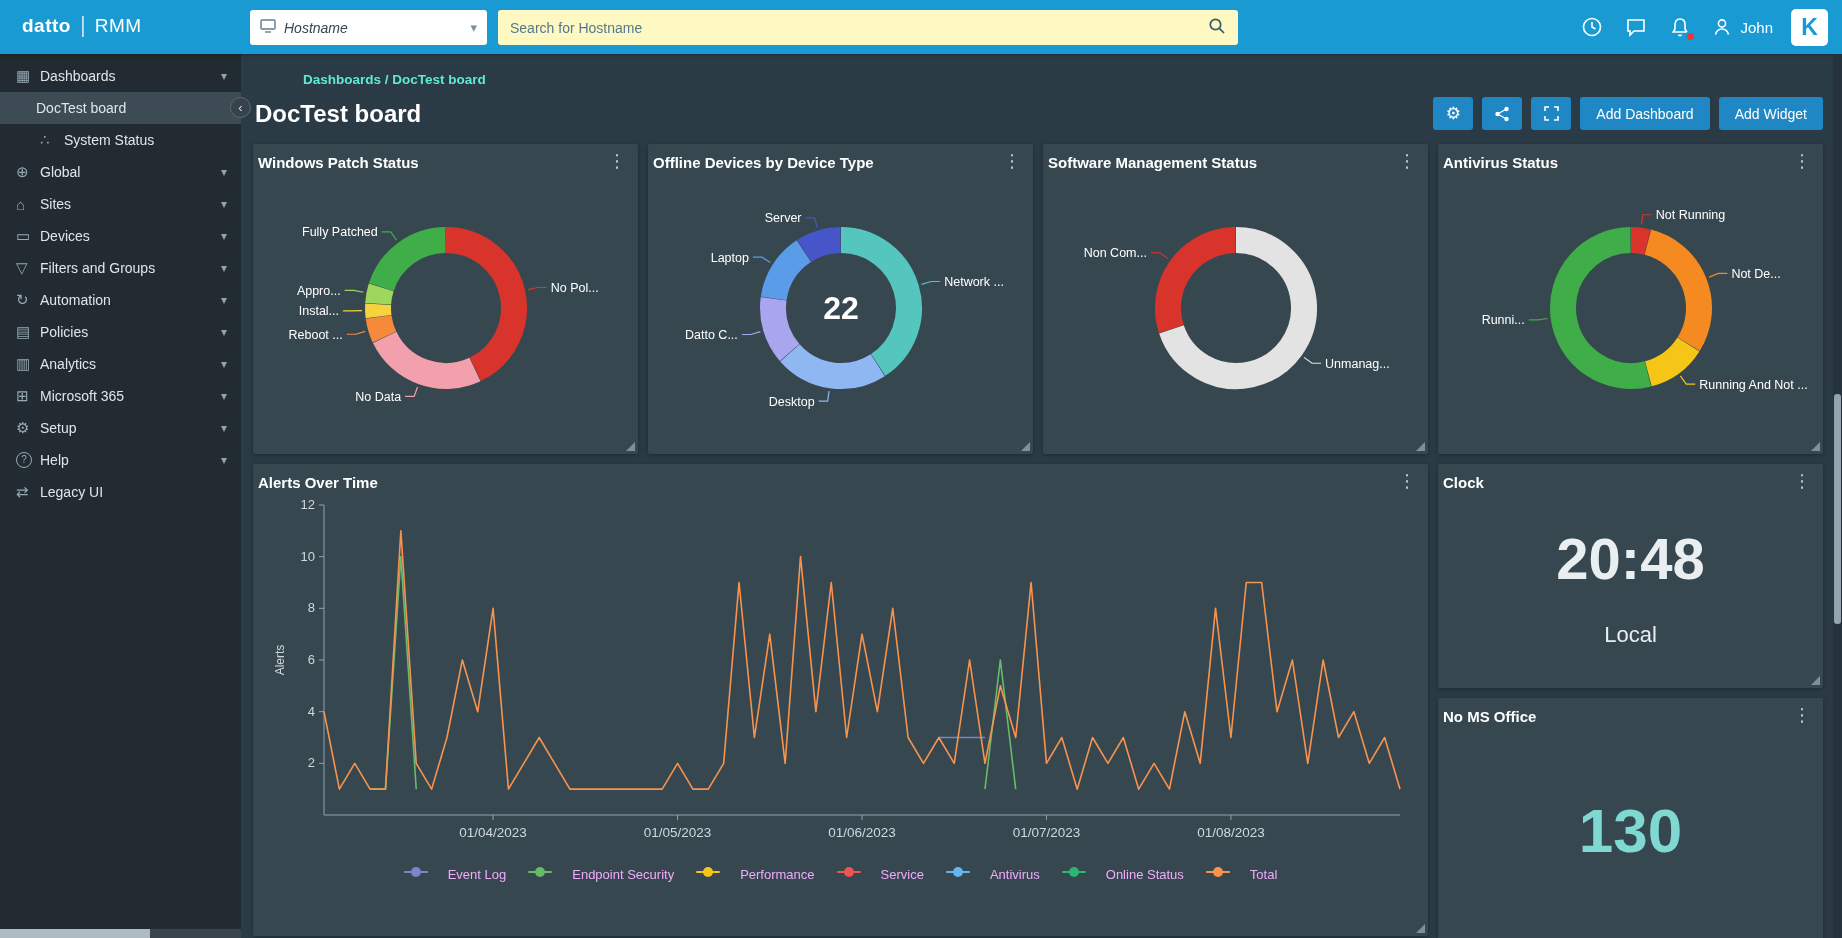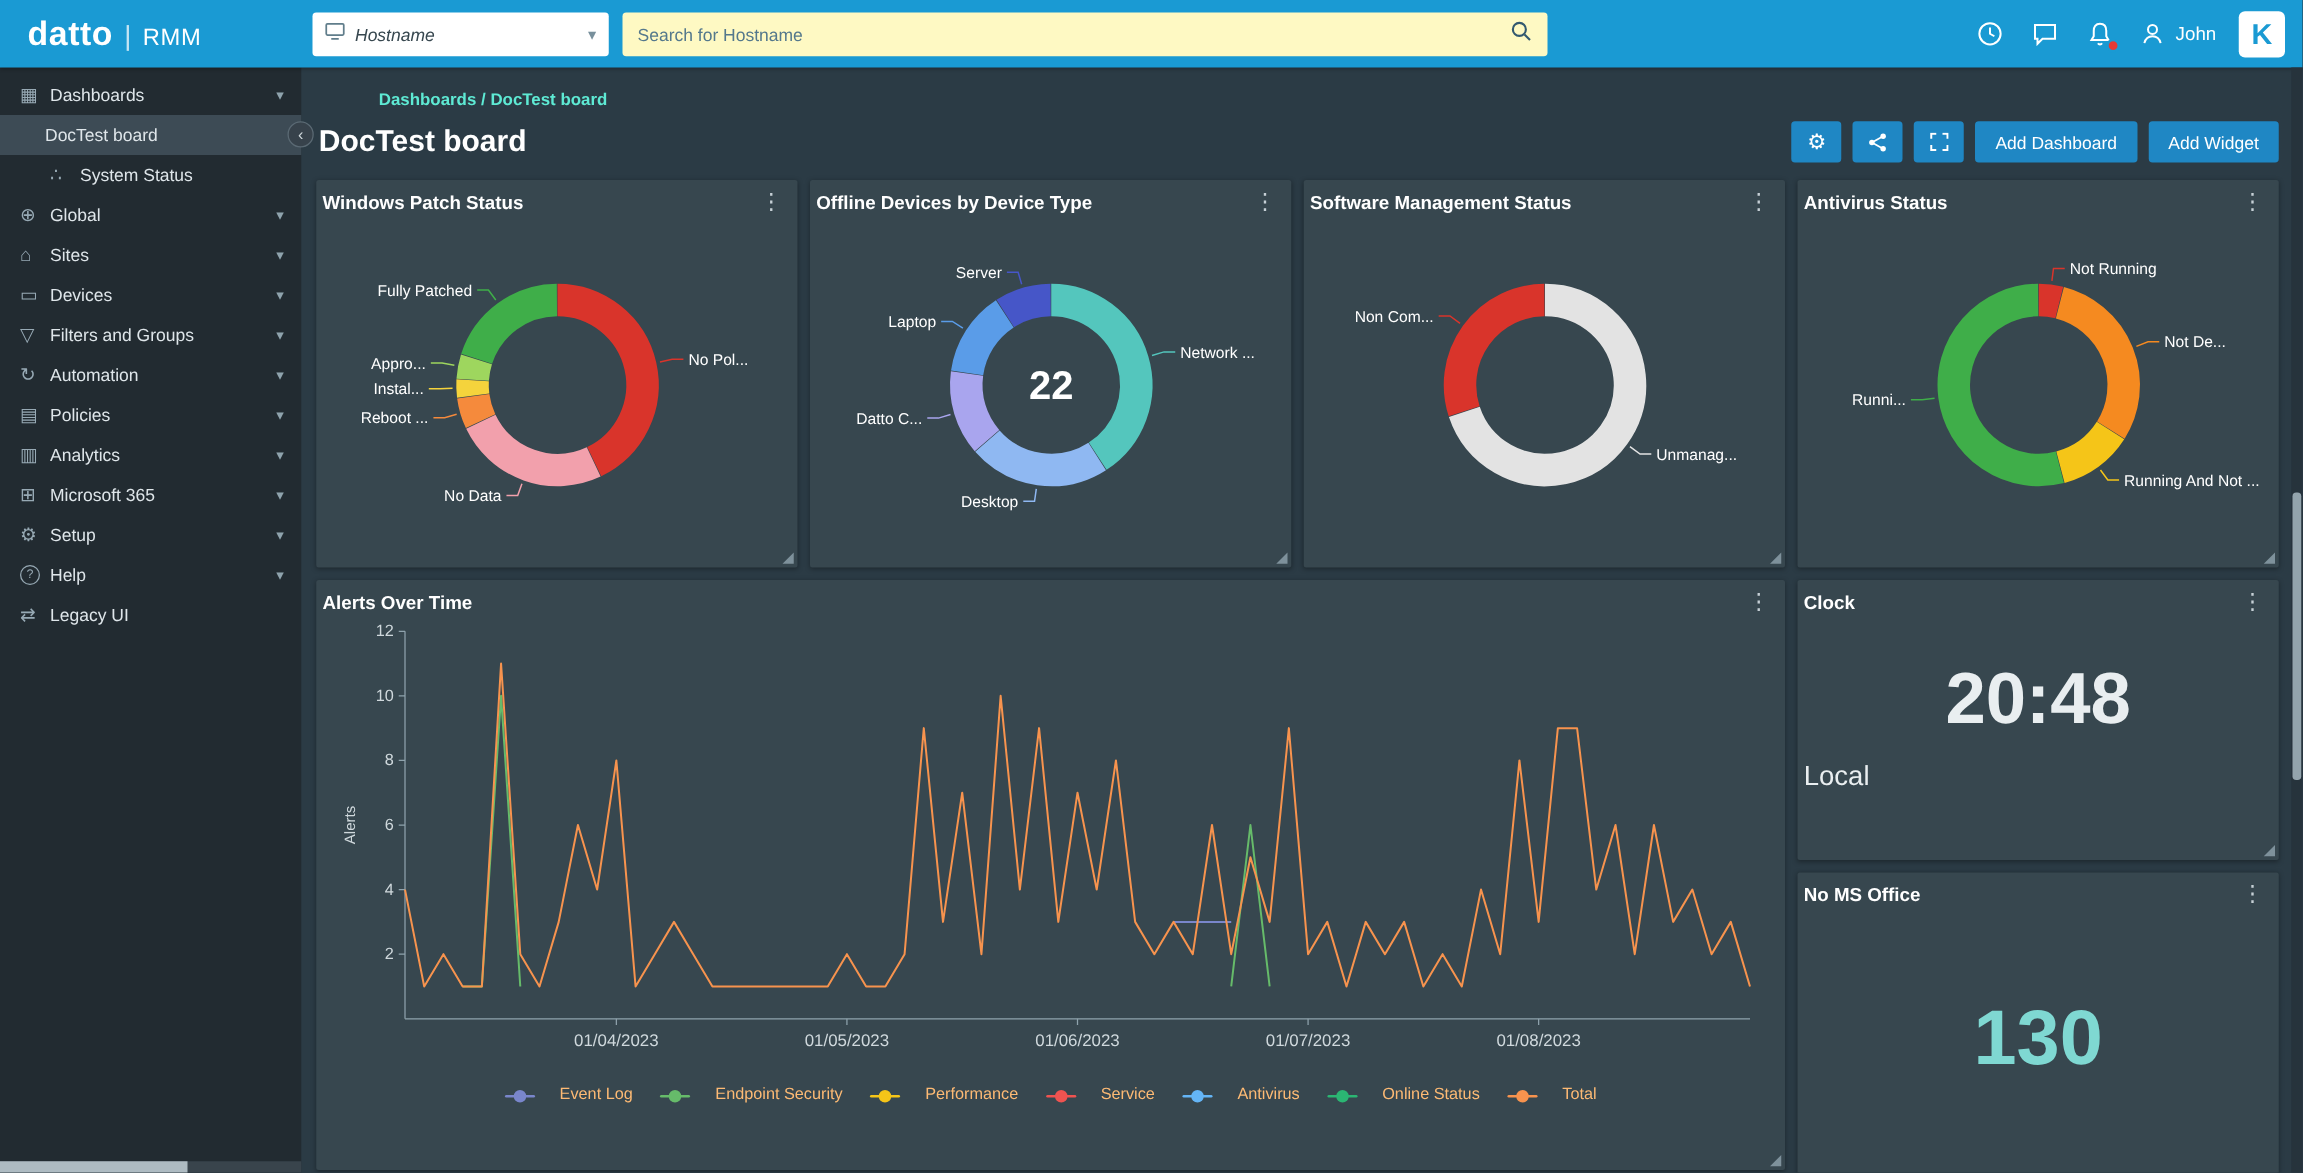--- a/index.html
+++ b/index.html
@@ -3,21 +3,21 @@
 <meta charset="utf-8">
 <style>
   * { box-sizing: border-box; margin: 0; padding: 0; }
   html,body { width:1842px; height:938px; overflow:hidden; background:#2b3b45;
     font-family:"Liberation Sans", sans-serif; }
 
   
   .topbar { position:fixed; top:0; left:0; width:1842px; height:54px; background:#1a9ad3;
     z-index:30; box-shadow:0 1px 3px rgba(0,0,0,.3); }
   .logo { position:absolute; left:22px; top:12px; color:#fff; display:flex; align-items:baseline; gap:9px; }
-  .logo-datto { font-size:27px; font-weight:bold; letter-spacing:.5px; }
+  .logo-datto { font-size:19px; font-weight:bold; letter-spacing:.5px; }
   .logo-sep { font-size:22px; font-weight:300; opacity:.75; }
   .logo-rmm { font-size:19px; font-weight:400; letter-spacing:.5px; }
   .dd { position:absolute; left:250px; top:10px; width:237px; height:35px; background:#fff;
     border-radius:3px; display:flex; align-items:center; padding:0 10px; gap:8px; cursor:pointer; }
   .dd-label { font-size:14px; color:#37474f; flex:1;font-style:italic; }
   .dd-caret { color:#78909c; font-size:13px; }
   .search-box { position:absolute; left:498px; top:10px; width:740px; height:35px; background:#fef9c3;
     border-radius:3px; display:flex; align-items:center; padding:0 12px; }
   .search-box input { flex:1; border:none; outline:none; background:transparent; font-size:14px;
     color:#23455a; font-family:"Liberation Sans",sans-serif; }
@@ -66,26 +66,26 @@
   .card-title { color:#fff; font-size:15px; font-weight:bold; }
   .dots { position:absolute; right:12px; top:8px; color:#c6d0d6; font-size:18px; cursor:pointer; line-height:1; }
   .resize { position:absolute; right:3px; bottom:3px; width:0; height:0;
     border-left:9px solid transparent; border-bottom:9px solid #90a4ae; opacity:.8; cursor:nwse-resize; }
   .donut-card { height:310px; }
   .chart-host { display:flex; justify-content:center; align-items:center; }
   .alerts-card { grid-column:1 / span 3; height:472px; }
   .right-col { grid-column:4; display:flex; flex-direction:column; gap:10px; height:700px; }
   .clock-card { height:224px; display:flex; flex-direction:column; }
   .clock-time { text-align:center; color:#e9eef0; font-size:58px; font-weight:bold; margin-top:34px; }
-  .clock-zone { color:#e9eef0; font-size:22px; margin-top:16px; }
+  .clock-zone { text-align:center; color:#e9eef0; font-size:22px; margin-top:30px; }
   .noms-card { height:430px; }
   .big-num { text-align:center; color:#7fd8d2; font-size:62px; font-weight:bold; margin-top:70px; }
 
   .legend { display:flex; justify-content:center; gap:22px; margin-top:4px; }
-  .legend-item { display:flex; align-items:flex-end; gap:20px; color:#fdba74; font-size:13px; cursor:pointer; }
+  .legend-item { display:flex; align-items:flex-start; gap:20px; color:#f0abfc; font-size:13px; cursor:pointer; }
   .lg-mark { position:relative; width:24px; height:10px; flex:none; }
   .lg-line { position:absolute; left:0; top:4px; width:24px; height:2px; border-radius:1px; }
   .lg-dot { position:absolute; left:7px; top:0; width:10px; height:10px; border-radius:50%; }
 
   .vscroll { position:fixed; right:0; top:54px; bottom:0; width:9px; background:#26333c; z-index:40; }
   .vscroll .vthumb { position:absolute; top:340px; left:1px; width:7px; height:230px; background:#93a4ad; border-radius:3px; }
 
   svg text { font-family:"Liberation Sans", sans-serif; }
 </style>
 </head>

